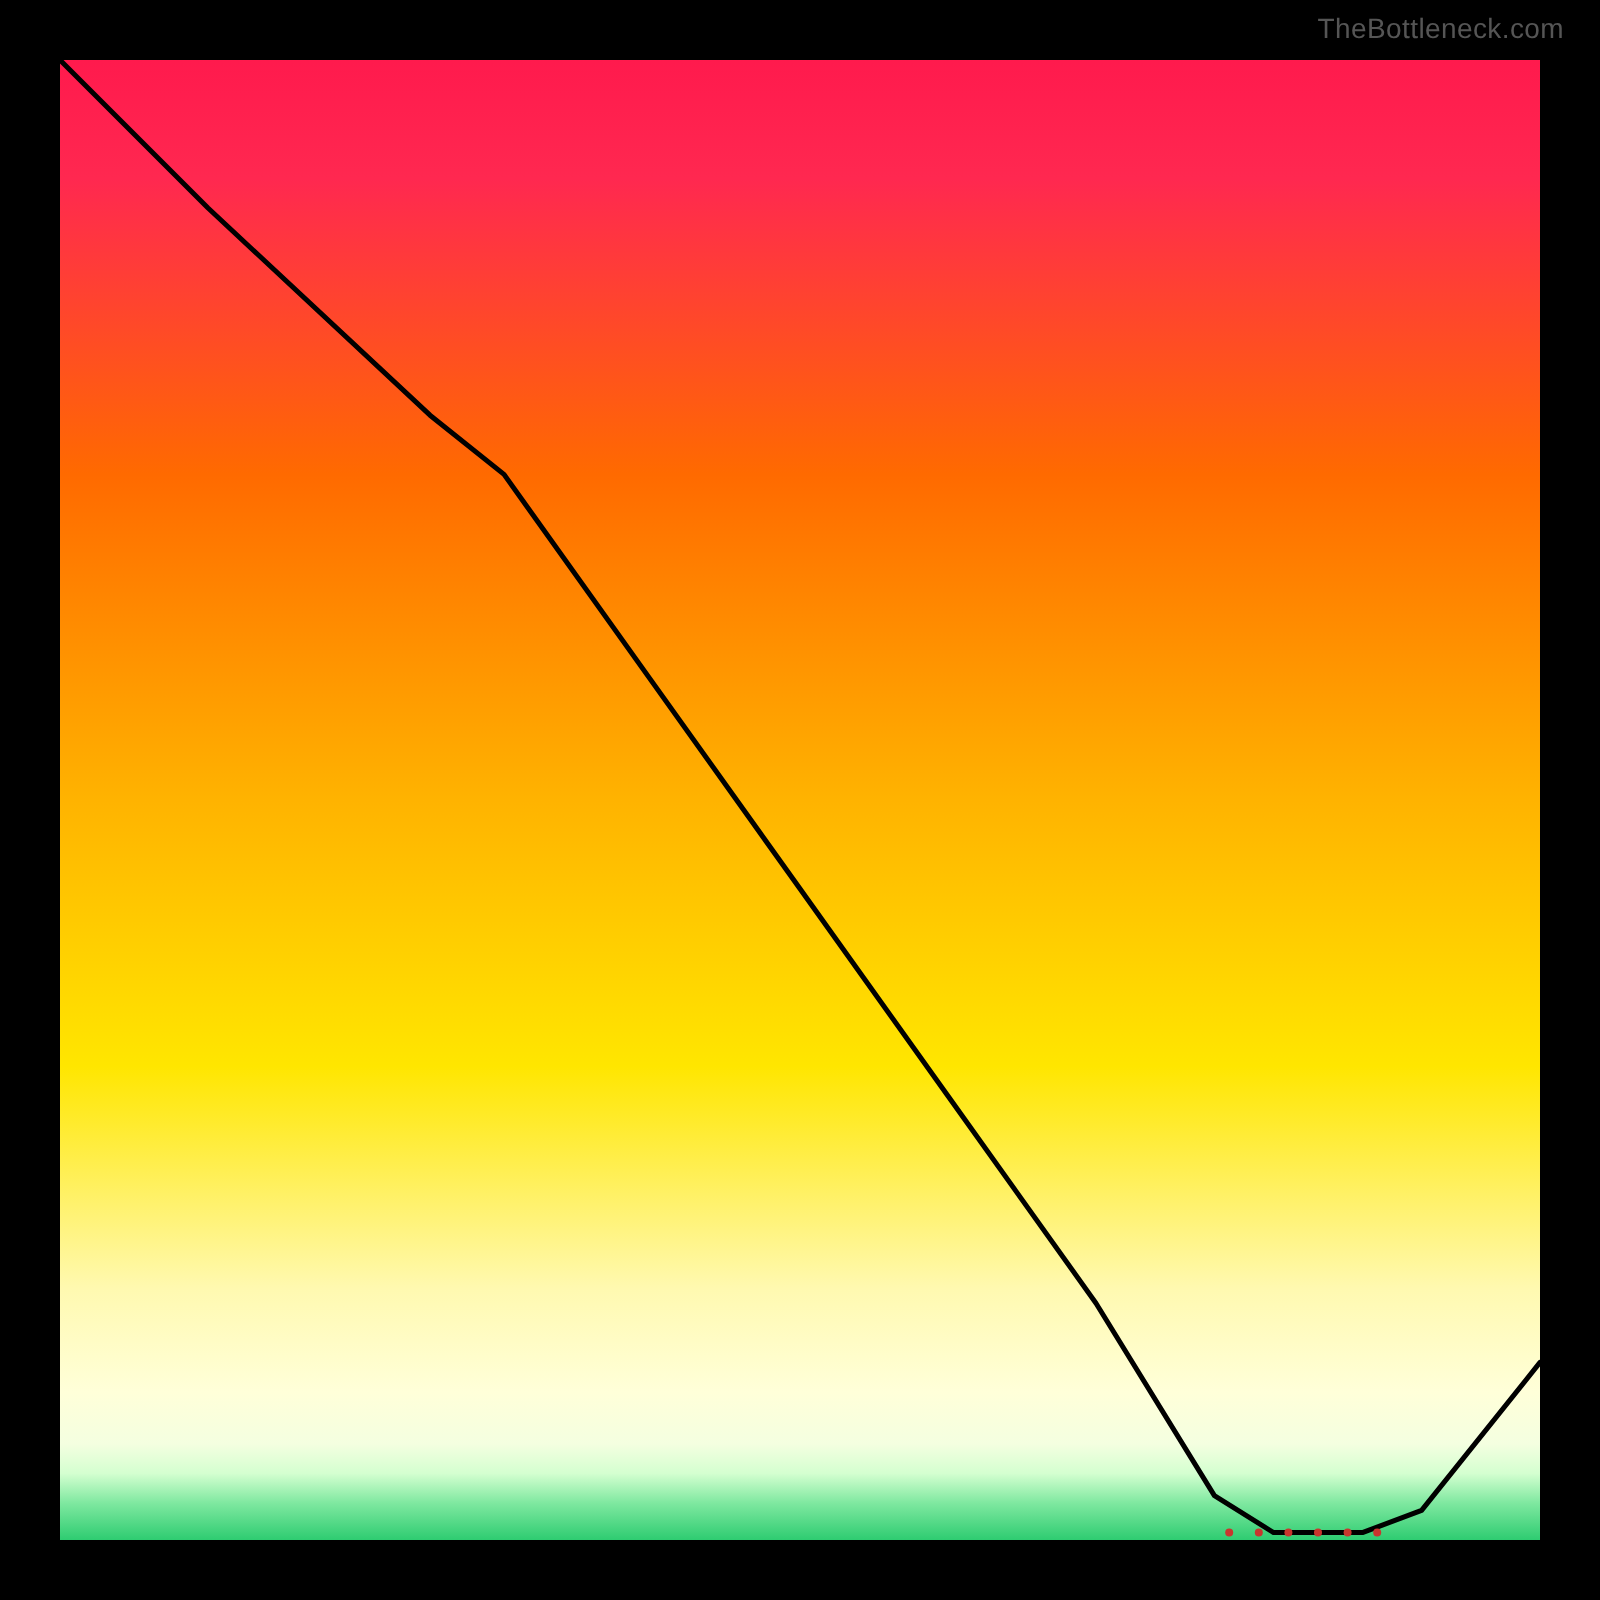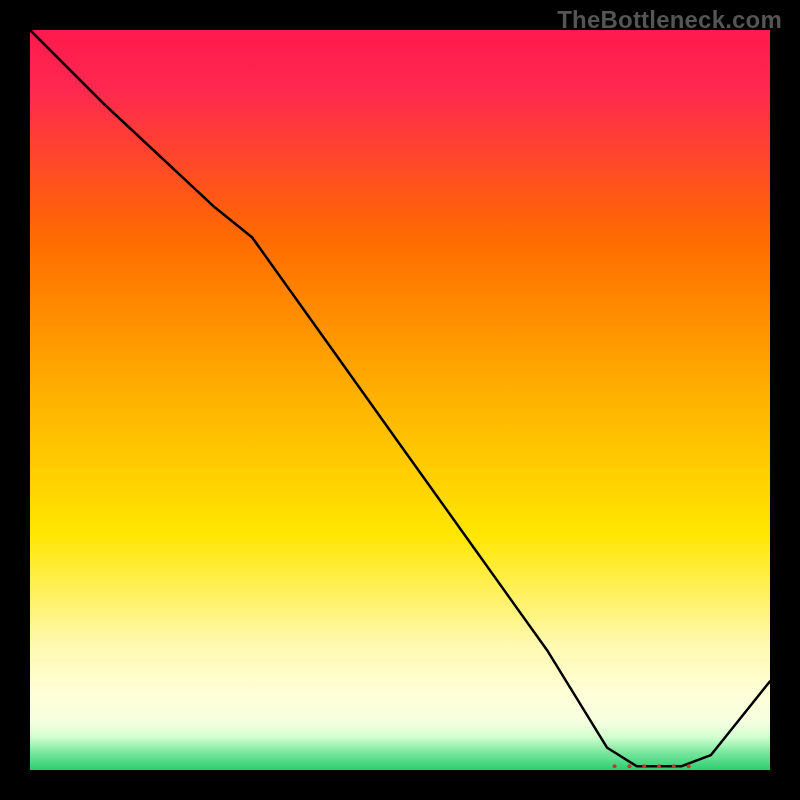--- a/index.html
+++ b/index.html
@@ -17,22 +17,22 @@
     height: 800px;
   }
   svg {
     display: block;
   }
   .watermark {
     position: absolute;
     top: 6px;
     right: 18px;
     color: #555;
-    font-size: 24px;
-    font-weight: 700;
+    font-size: 14px;
+    font-weight: 400;
     letter-spacing: 0.2px;
     pointer-events: none;
   }
   .series-label {
     position: absolute;
     color: #c8362e;
     font-size: 11px;
     font-weight: 700;
     letter-spacing: 1px;
     pointer-events: none;

